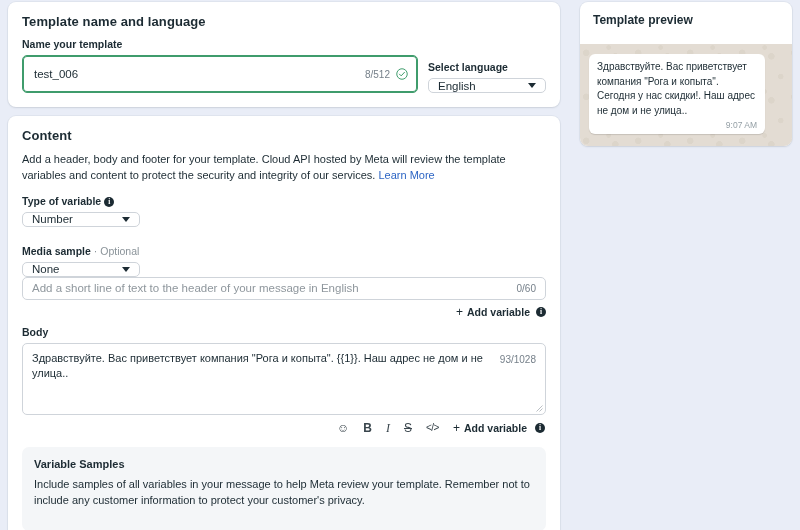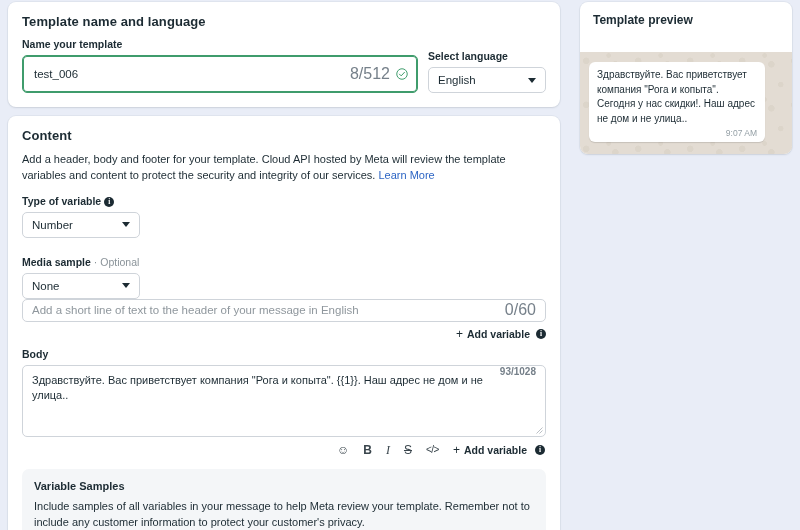--- a/index.html
+++ b/index.html
@@ -34,26 +34,26 @@
   .grow { flex: 1; }
 
   .input-wrap {
     position: relative; display: flex; align-items: center;
     height: 38px;
     border: 1px solid #cfd4da; border-radius: 5px; background: #fff;
     padding: 0 9px;
   }
   .input-wrap.valid { border-color: #3f9c6c; box-shadow: 0 0 0 1px #3f9c6c inset; }
   .input-txt { flex: 1; font-size: 11.5px; color: #1c2b33; border: none; outline: none; background: transparent; font-family: inherit; }
-  .counter { font-size: 16px; color: #76808a; margin-left: 10px; white-space: nowrap; }
+  .counter { font-size: 10px; color: #76808a; margin-left: 10px; white-space: nowrap; }
   .check-icon { margin-left: 6px; display: flex; }
 
   .select {
     position: relative; display: flex; align-items: center;
-    height: 26px; width: 118px;
+    height: 15px; width: 118px;
     border: 1px solid #cfd4da; border-radius: 5px; background: #fff;
     padding: 0 9px; font-size: 11.5px; color: #1c2b33; cursor: pointer;
   }
   .select .val { flex: 1; }
   .caret { width: 0; height: 0; border-left: 4px solid transparent; border-right: 4px solid transparent; border-top: 5px solid #1c2b33; }
 
   .lang-select { width: 118px; }
 
   .info-icon {
     display: inline-flex; align-items: center; justify-content: center;
@@ -71,39 +71,39 @@
   .addvar-row { display: flex; align-items: center; justify-content: flex-end; gap: 6px; margin-top: 6px; }
   .addvar { display: inline-flex; align-items: center; gap: 4px; font-size: 10.5px; font-weight: bold; color: #1c2b33; cursor: pointer; }
   .plus { font-size: 12px; font-weight: normal; line-height: 1; }
 
   .body-area {
     position: relative;
     border: 1px solid #cfd4da; border-radius: 5px; background: #fff;
     height: 72px; padding: 7px 9px; overflow: hidden;
   }
   .body-text { font-size: 11px; color: #1c2b33; line-height: 1.4; padding-right: 50px; }
-  .body-counter { position: absolute; top: 0; right: 9px; font-size: 10px; color: #76808a; font-weight: bold; }
+  .body-counter { position: absolute; top: 10px; right: 9px; font-size: 10px; color: #76808a; }
   .resize-handle { position: absolute; right: 2px; bottom: 2px; width: 8px; height: 8px; }
 
   .toolbar { display: flex; align-items: center; justify-content: flex-end; gap: 14px; margin-top: 7px; padding-right: 1px; }
   .tb-btn { font-size: 12px; color: #39454c; cursor: pointer; line-height: 1; display: inline-flex; align-items: center; }
   .tb-btn.b { font-weight: bold; }
   .tb-btn.i { font-style: italic; font-family: "Liberation Serif", serif; }
   .tb-btn.s { text-decoration: line-through; }
   .tb-btn.code { font-size: 10px; letter-spacing: -.5px; }
 
   .samples {
     margin-top: 13px; background: #f4f6f8; border-radius: 7px; padding: 11px 12px 13px 12px;
   }
   .samples h4 { margin: 0 0 7px 0; font-size: 11px; font-weight: bold; color: #1c2b33; }
   .samples p { margin: 0 0 9px 0; font-size: 11px; line-height: 1.45; color: #1c2b33; }
 
   
   .preview-card { background: #fff; border-radius: 8px; overflow: hidden; box-shadow: 0 1px 2px rgba(28,43,51,.10), 0 0 0 1px rgba(28,43,51,.04); }
-  .preview-head { padding: 11px 13px 25px 13px; font-size: 12px; font-weight: bold; color: #1c2b33; }
+  .preview-head { padding: 11px 13px 17px 13px; font-size: 12px; font-weight: bold; color: #1c2b33; }
   .wallpaper {
     position: relative; background-color: #e3dcd3; padding: 10px 9px 12px 9px; min-height: 82px;
   }
   .wallpaper::before {
     content: ""; position: absolute; inset: 0; opacity: .5;
     background-image:
       radial-gradient(circle at 12% 20%, #d6cdc1 0 3px, transparent 3.5px),
       radial-gradient(circle at 38% 62%, #d6cdc1 0 2px, transparent 2.5px),
       radial-gradient(circle at 68% 28%, #d6cdc1 0 3px, transparent 3.5px),
       radial-gradient(circle at 86% 74%, #d6cdc1 0 2.5px, transparent 3px),

